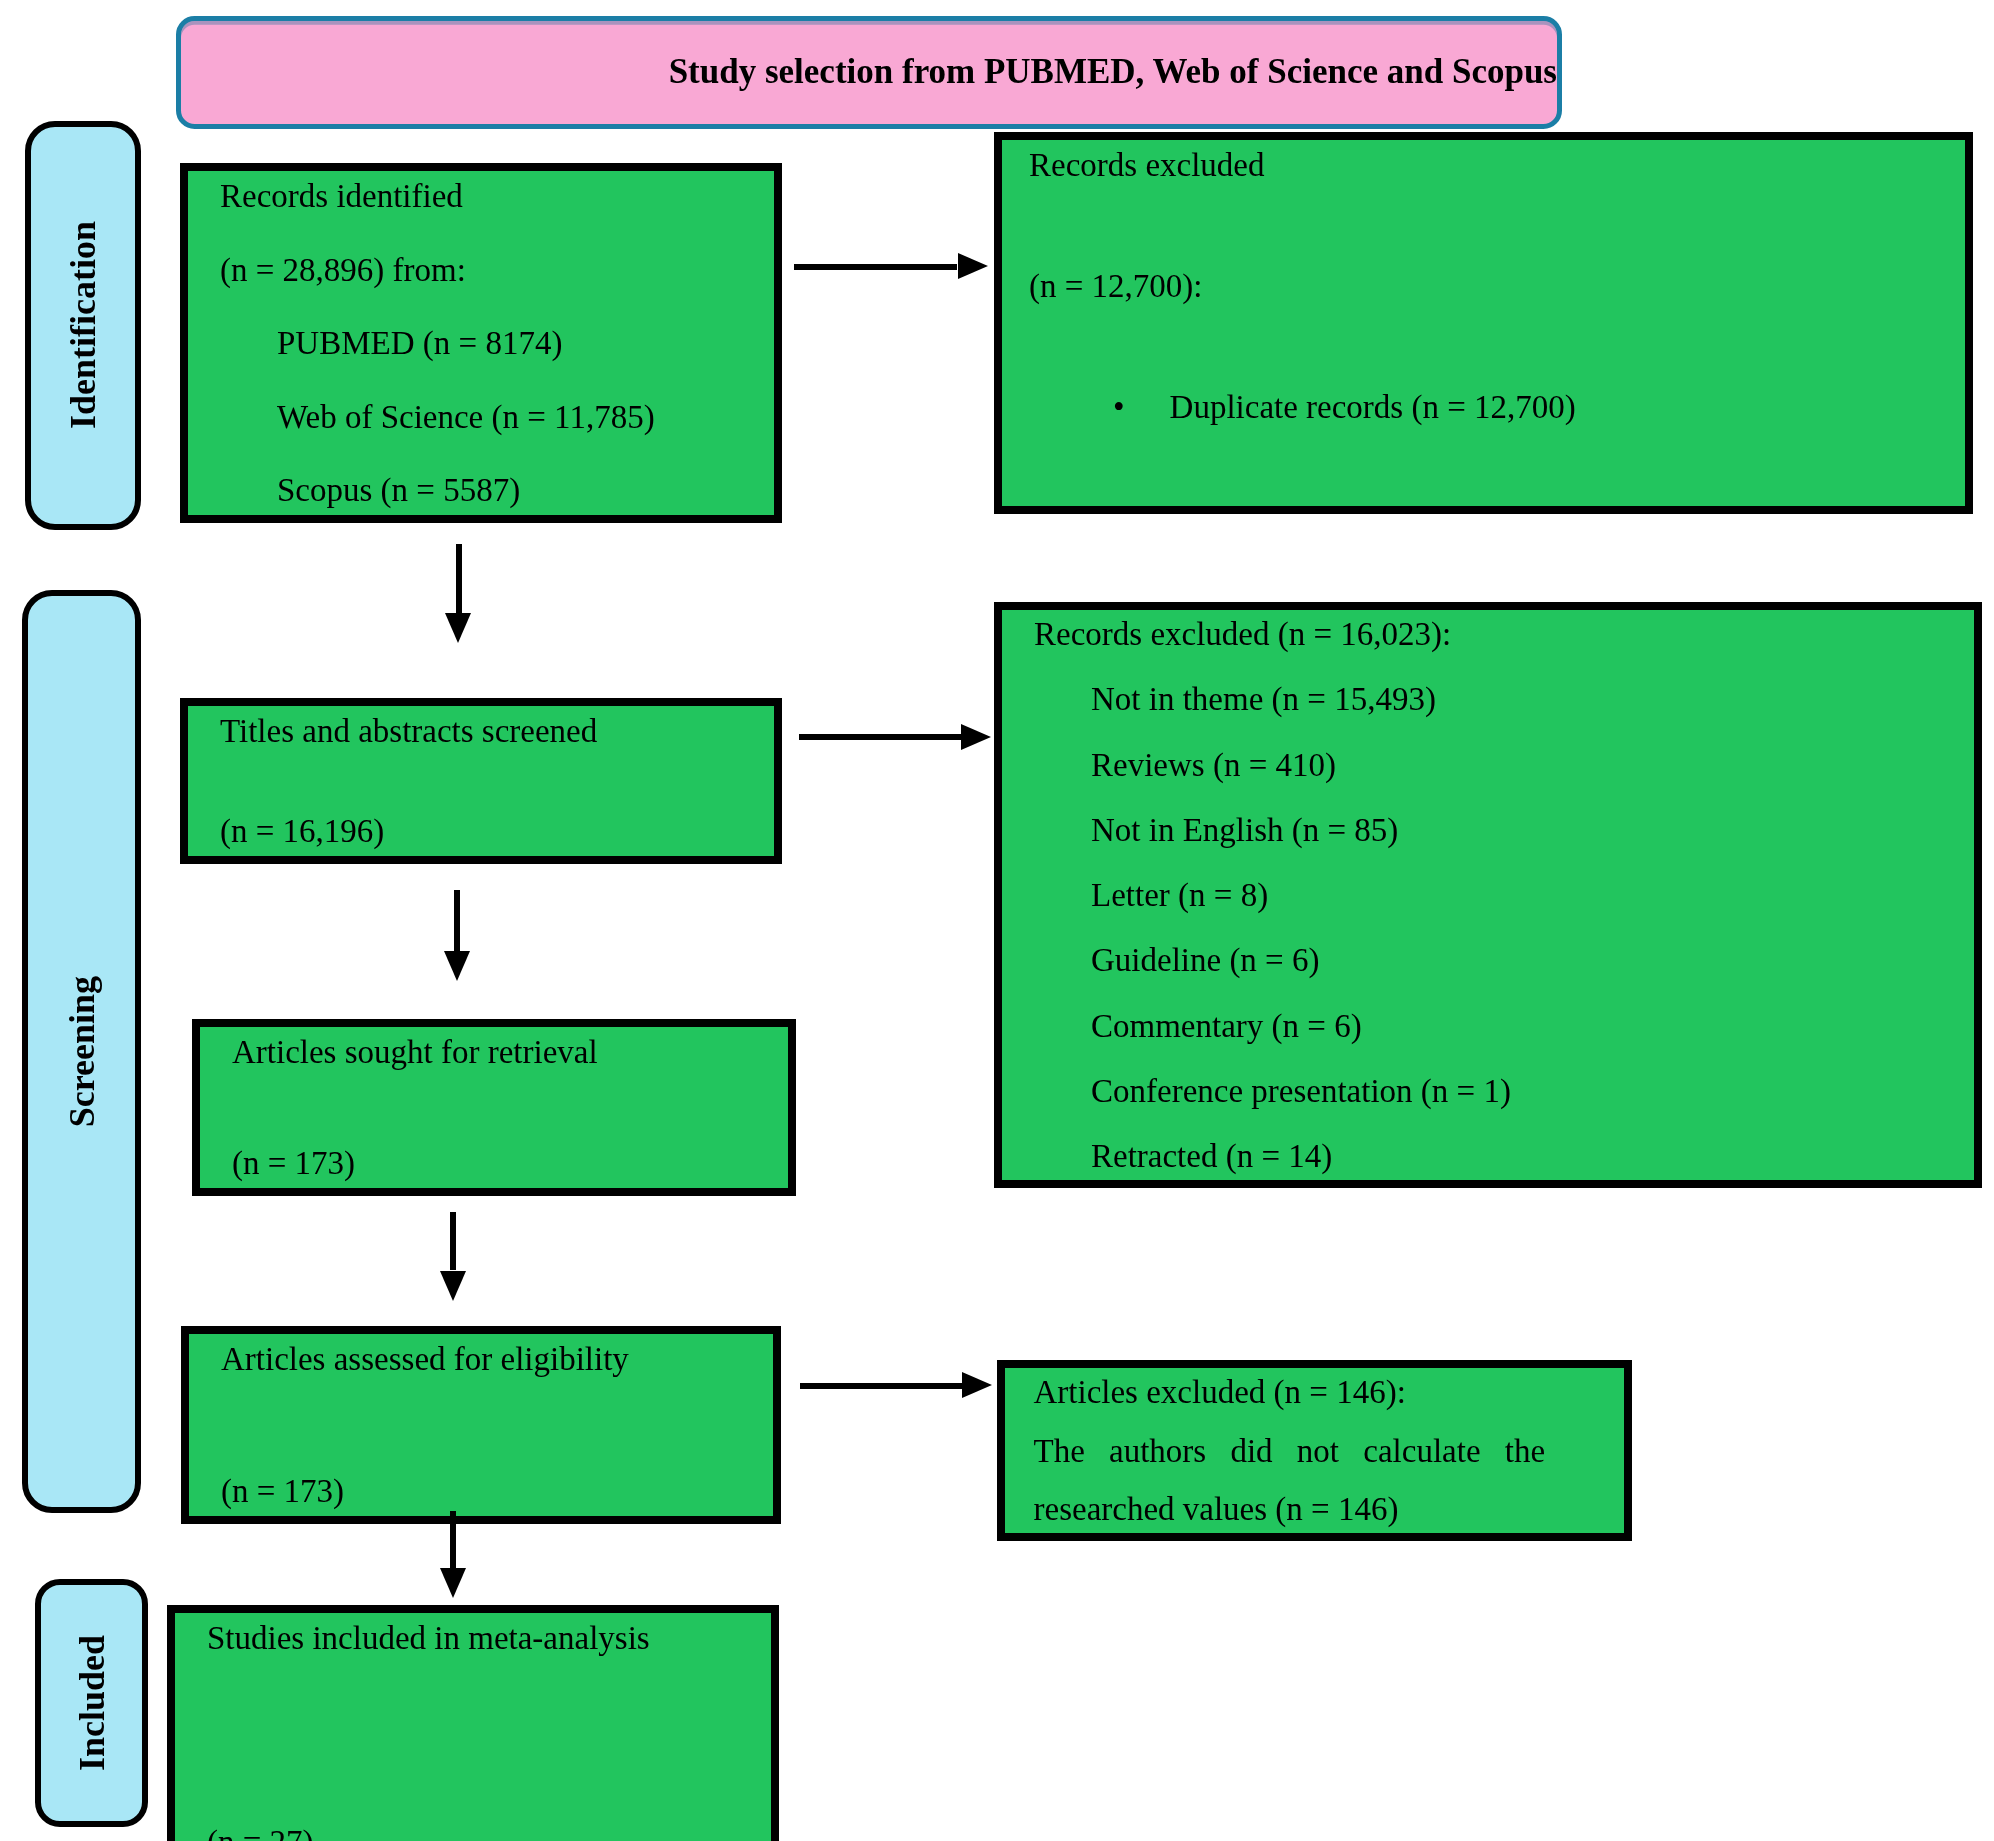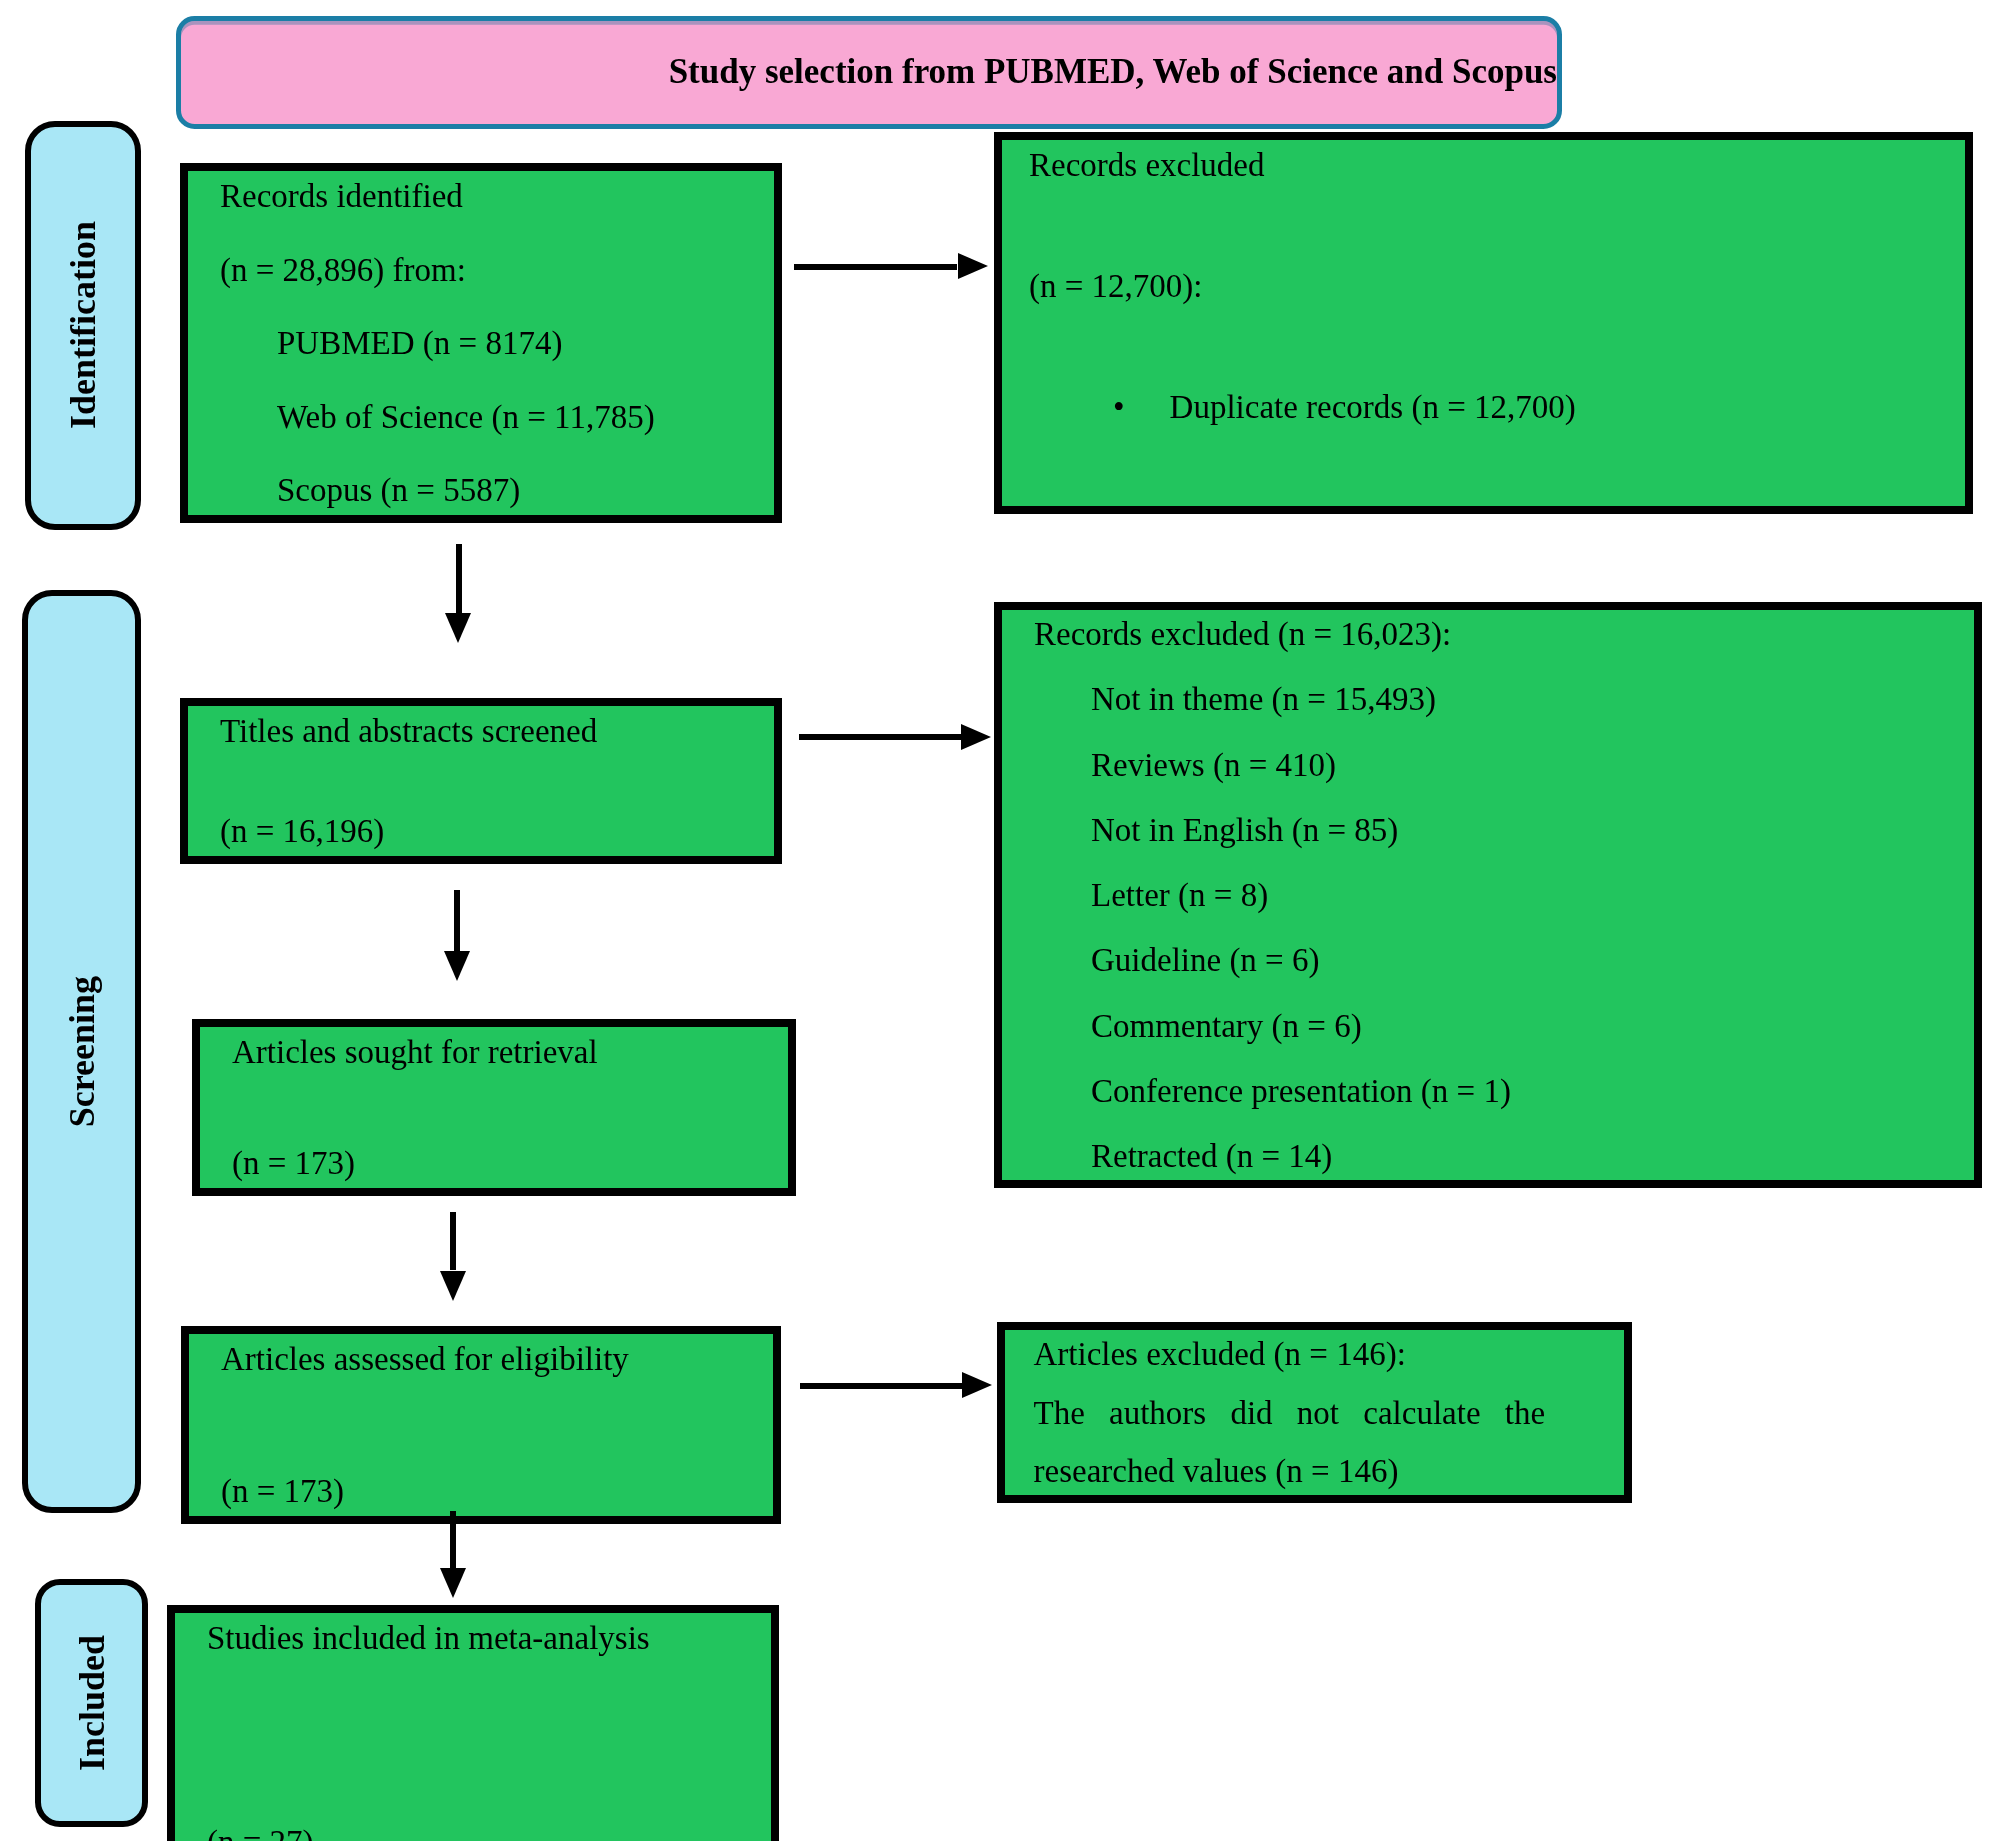--- a/index.html
+++ b/index.html
@@ -105,21 +105,21 @@
   <div class="box" style="left:185px;top:1019px;width:604px;height:177px;padding-left:32px;padding-right:27px;margin-left:7px;">
     <div>Articles sought for retrieval</div>
     <div>(n = 173)</div>
   </div>
 
   <div class="box" style="left:181px;top:1326px;width:600px;height:198px;padding-left:32px;padding-right:12.4px;">
     <div>Articles assessed for eligibility</div>
     <div>(n = 173)</div>
   </div>
 
-  <div class="box list" style="left:997px;top:1322px;width:635px;height:181px;padding-left:28.5px;padding-right:22px;">
+  <div class="box list" style="left:997px;top:1360px;width:635px;height:181px;padding-left:28.5px;padding-right:22px;">
     <div>Articles excluded (n = 146):</div>
     <div class="justified">The authors did not calculate the</div>
     <div>researched values (n = 146)</div>
   </div>
 
   <div class="box" style="left:167px;top:1605px;width:612px;height:270px;padding-left:32px;padding-right:12.4px;">
     <div>Studies included in meta-analysis</div>
     <div>(n = 27)</div>
   </div>
 

